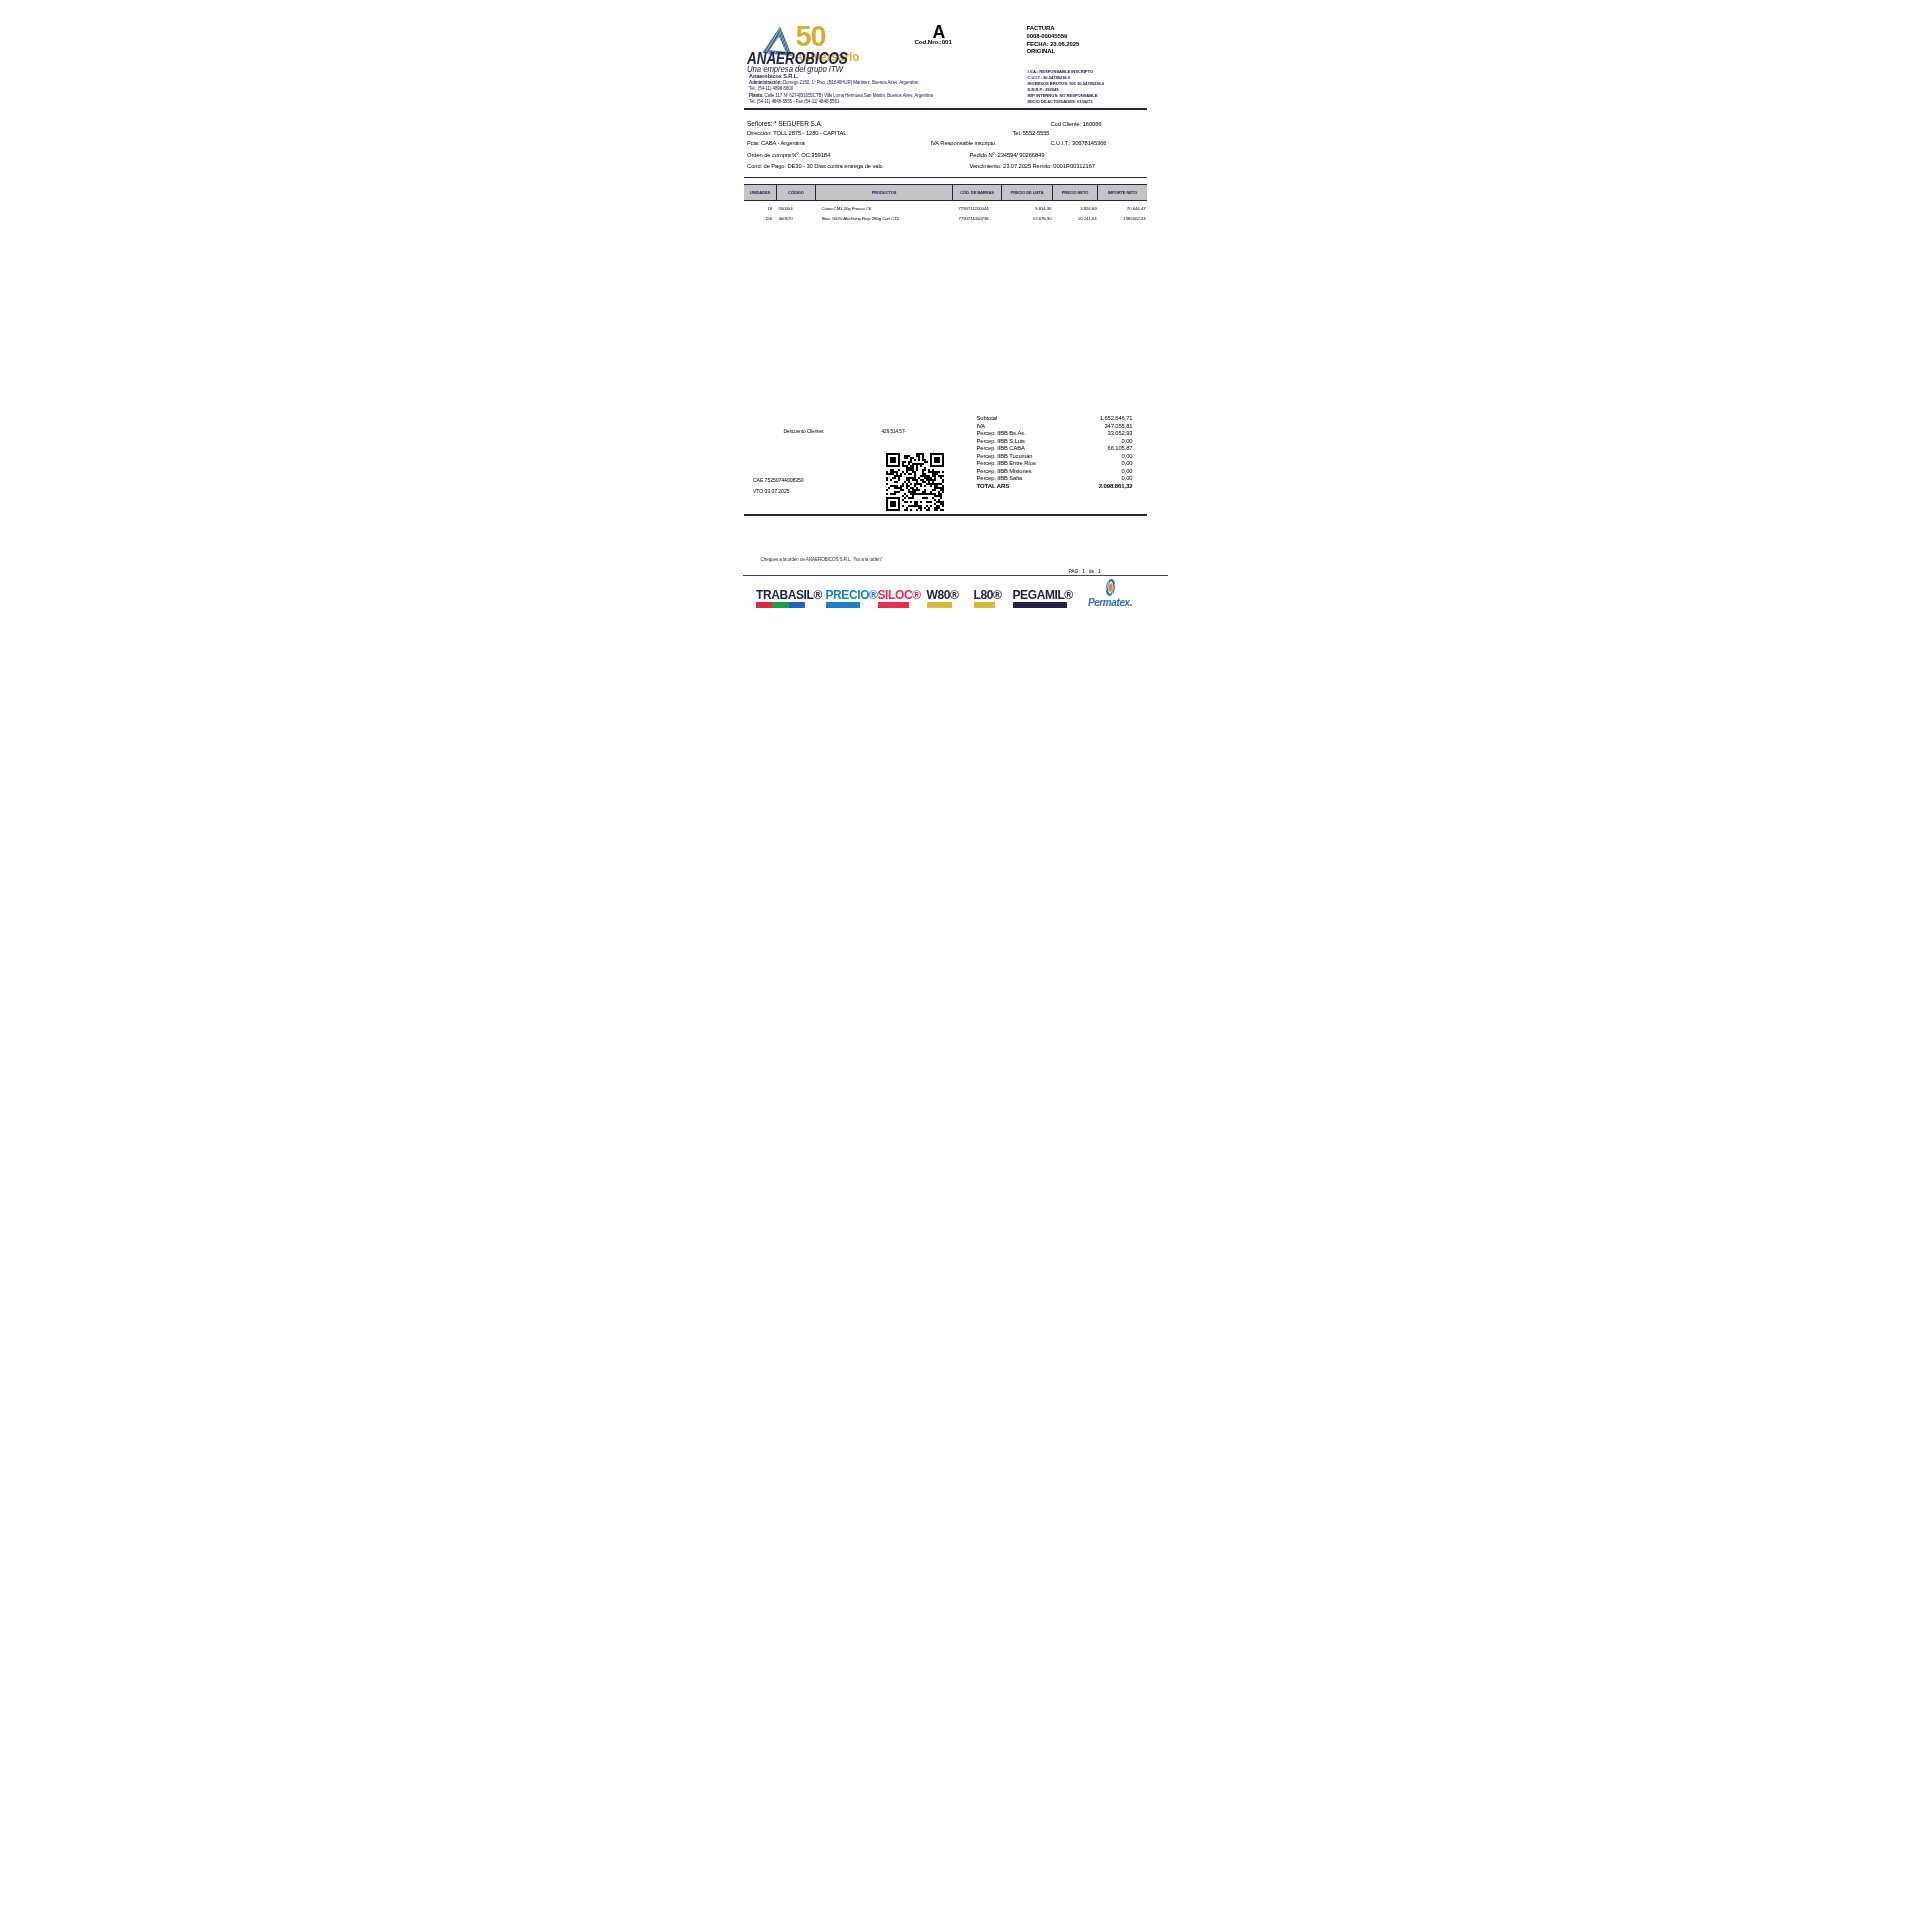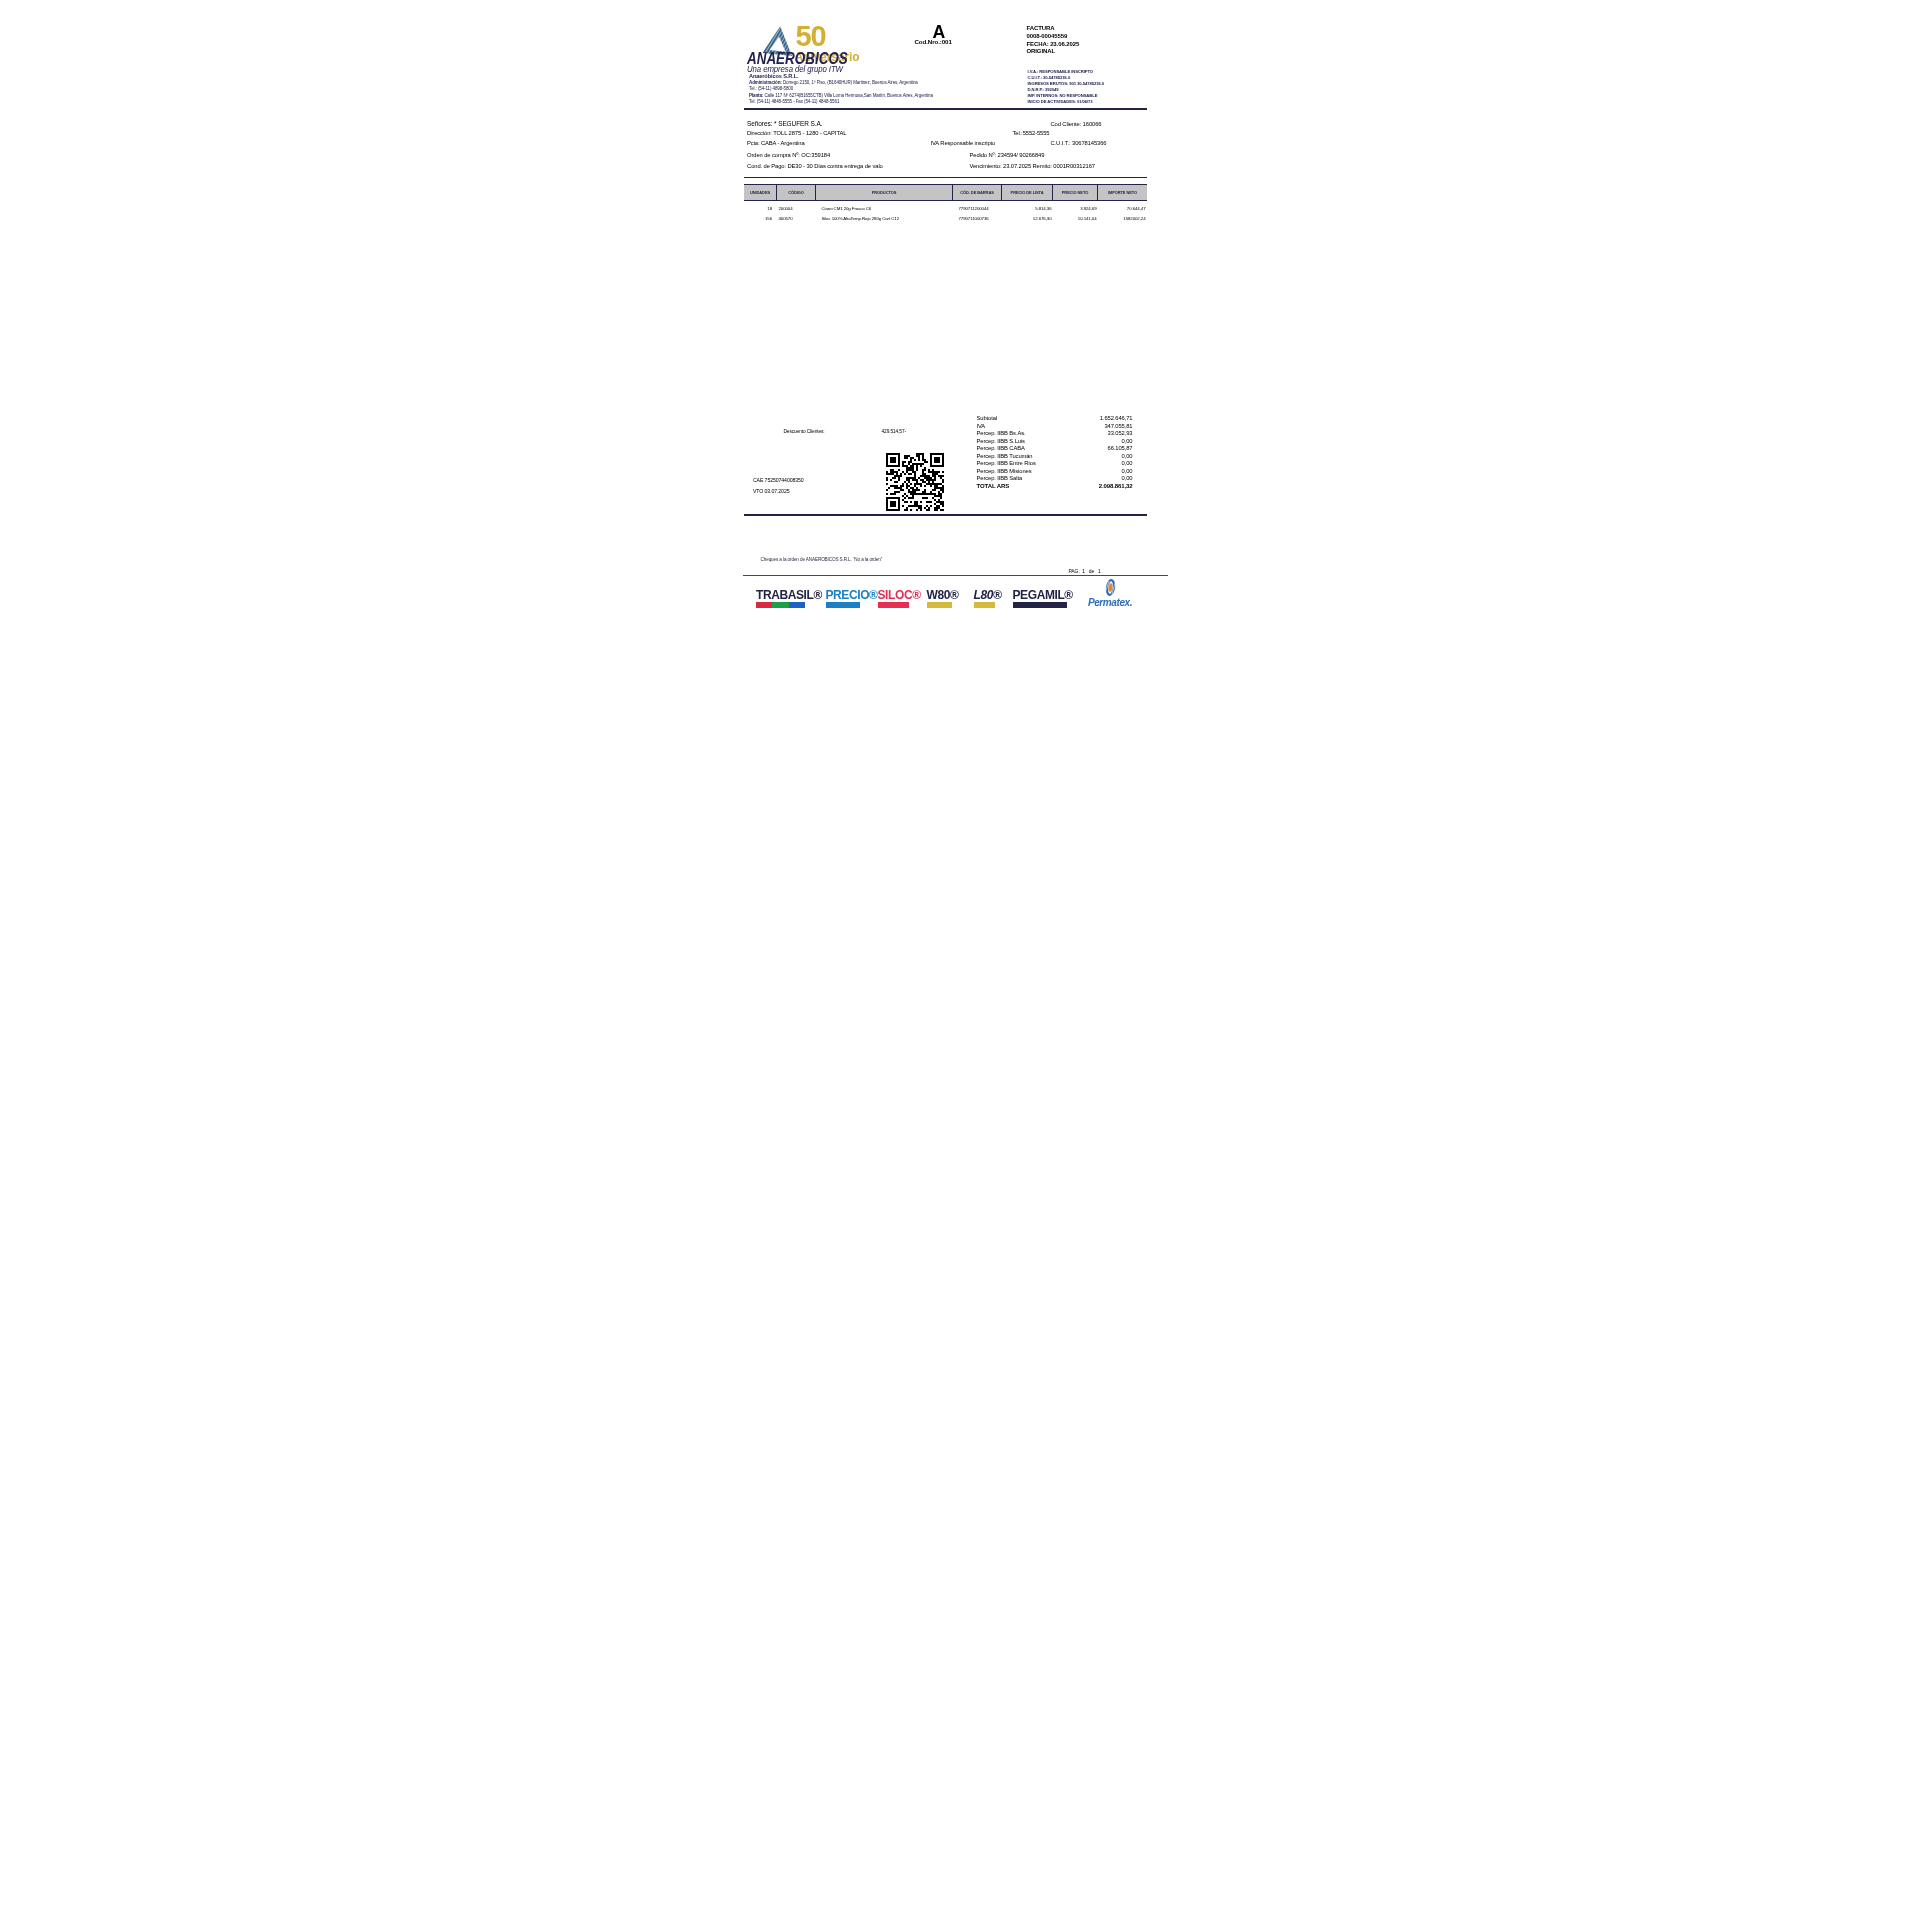--- a/index.html
+++ b/index.html
@@ -532,21 +532,21 @@
     <div class="bar" style="background:#1b80c4;"></div>
   </div>
   <div class="brand" style="left:135px;width:31px;">
     <div class="brand-txt" style="color:#e62e52;">SILOC®</div>
     <div class="bar" style="background:#e62e52;"></div>
   </div>
   <div class="brand" style="left:184px;width:25px;">
     <div class="brand-txt" style="color:#232347;">W80®</div>
     <div class="bar" style="background:#d5b93c;"></div>
   </div>
-  <div class="brand" style="left:231px;width:21.6px;font-style:italic;">
+  <div class="brand" style="left:231px;width:21.6px;">
     <div class="brand-txt" style="color:#232347;">L80®</div>
     <div class="bar" style="background:#d5b93c;"></div>
   </div>
   <div class="brand" style="left:270px;width:54px;">
     <div class="brand-txt" style="color:#232347;">PEGAMIL®</div>
     <div class="bar" style="background:#232347;"></div>
   </div>
   <div class="abs" style="left:342px;top:563px;width:51px;text-align:center;">
     <div>
       <svg viewBox="0 0 60 60" width="17" height="17" xmlns="http://www.w3.org/2000/svg">

